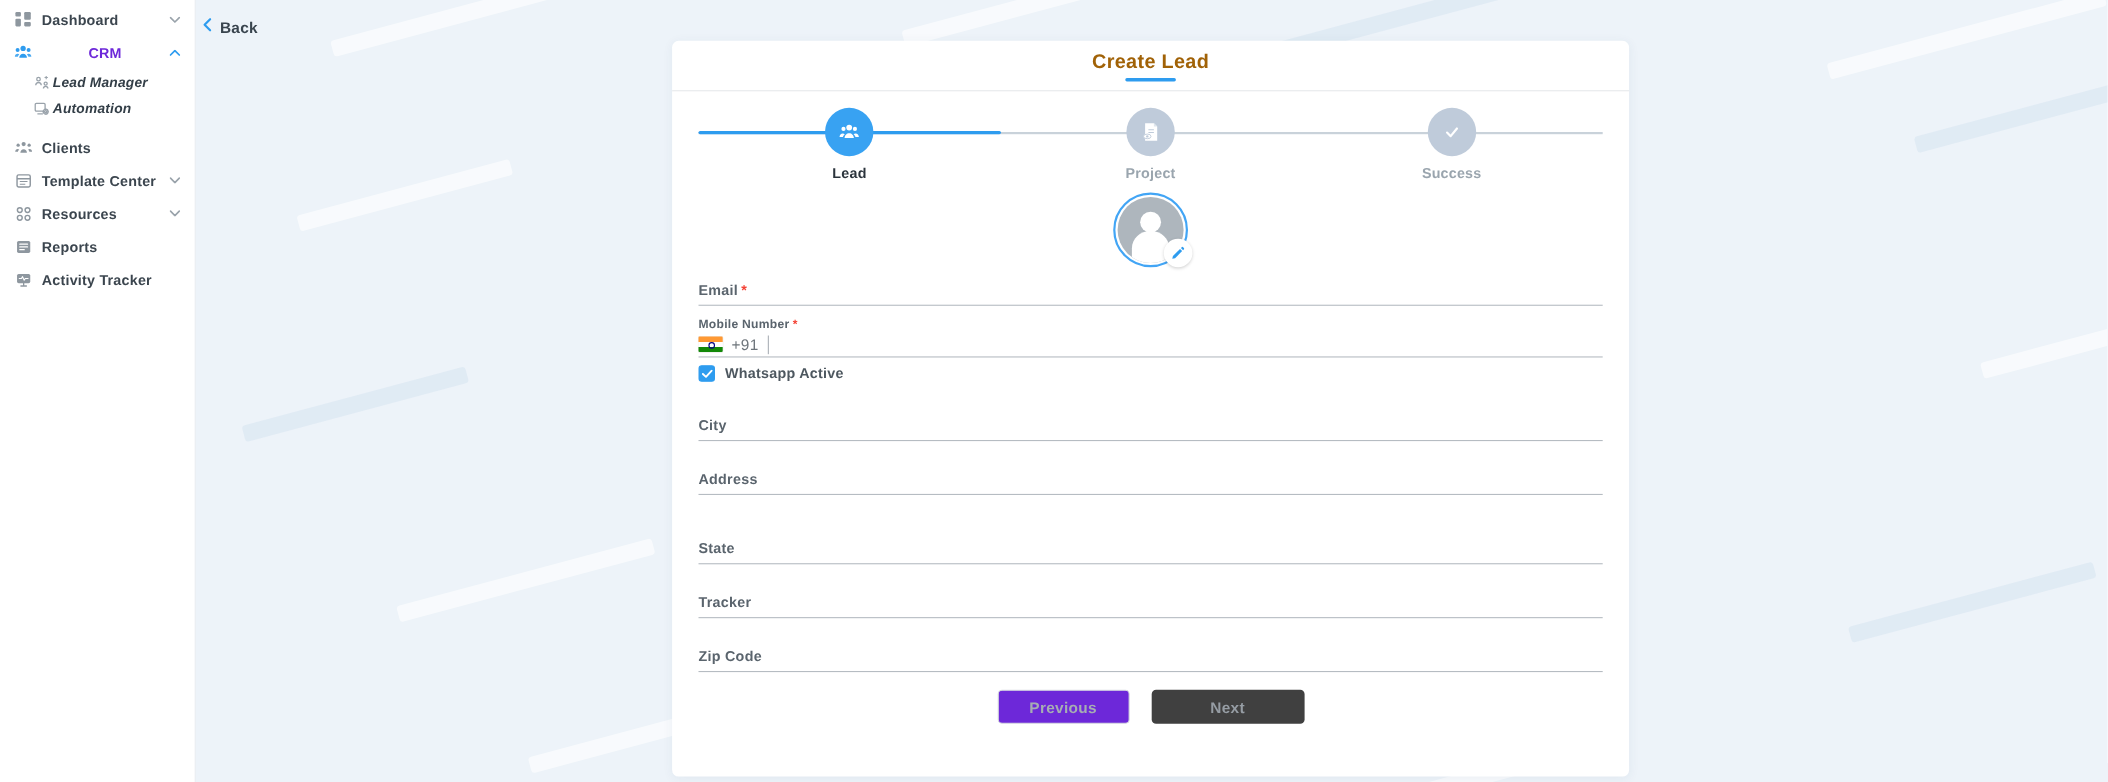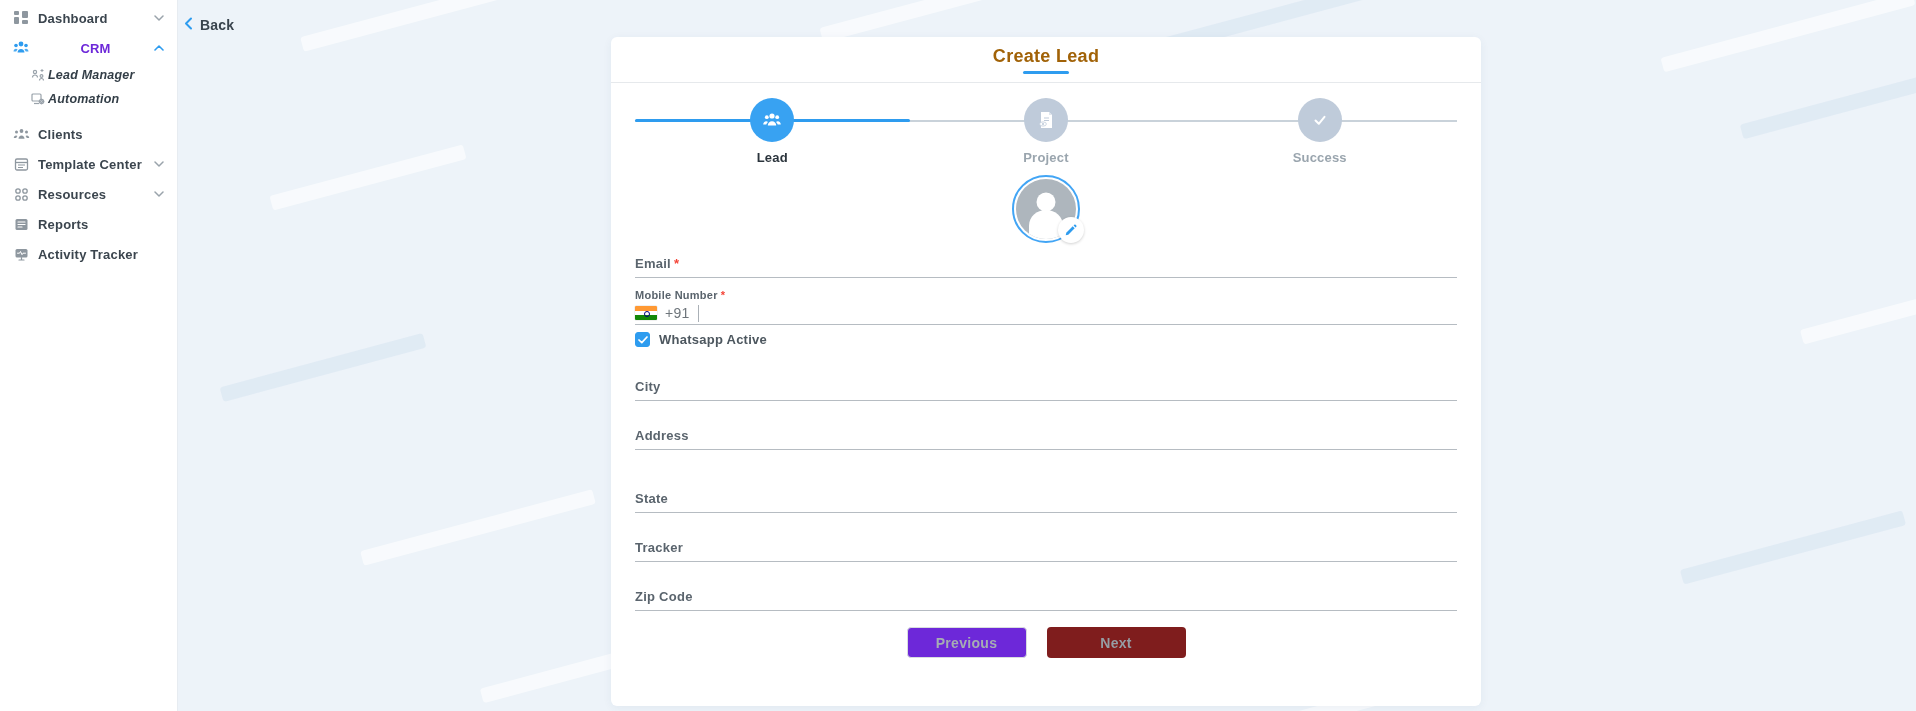--- a/index.html
+++ b/index.html
@@ -89,21 +89,21 @@
   .checkbox { width:15px; height:15px; border-radius:3px; border:1px solid #9fa7ae; background:#fff;
     display:flex; align-items:center; justify-content:center; }
   .checkbox.checked { background:#2e9cef; border-color:#2e9cef; }
   .check-label { font-size:13px; font-weight:700; color:#4d575f; letter-spacing:.25px; }
 
   
   .btn-row { margin-top:16px; display:flex; justify-content:center; gap:20px; }
   .btn { height:31px; border-radius:4px; font-size:14px; font-weight:600; letter-spacing:.3px;
     font-family:"Liberation Sans","DejaVu Sans",sans-serif; cursor:pointer; }
   .btn-previous { width:120px; background:#6d28d9; border:1px solid #d8dcdf; color:#a6adb3; }
-  .btn-next { width:139px; background:#7f1d1d; border:none; color:#969da4; }
+  .btn-next { width:139px; background:#404040; border:none; color:#969da4; }
 </style>
 </head>
 <body>
 
 <nav class="sidebar">
 
   <div class="side-item">
     <span class="ic">
       <svg width="16" height="16" viewBox="0 0 16 16" fill="#8e979f">
         <rect x="1" y="1" width="5" height="4" rx="1"></rect>

